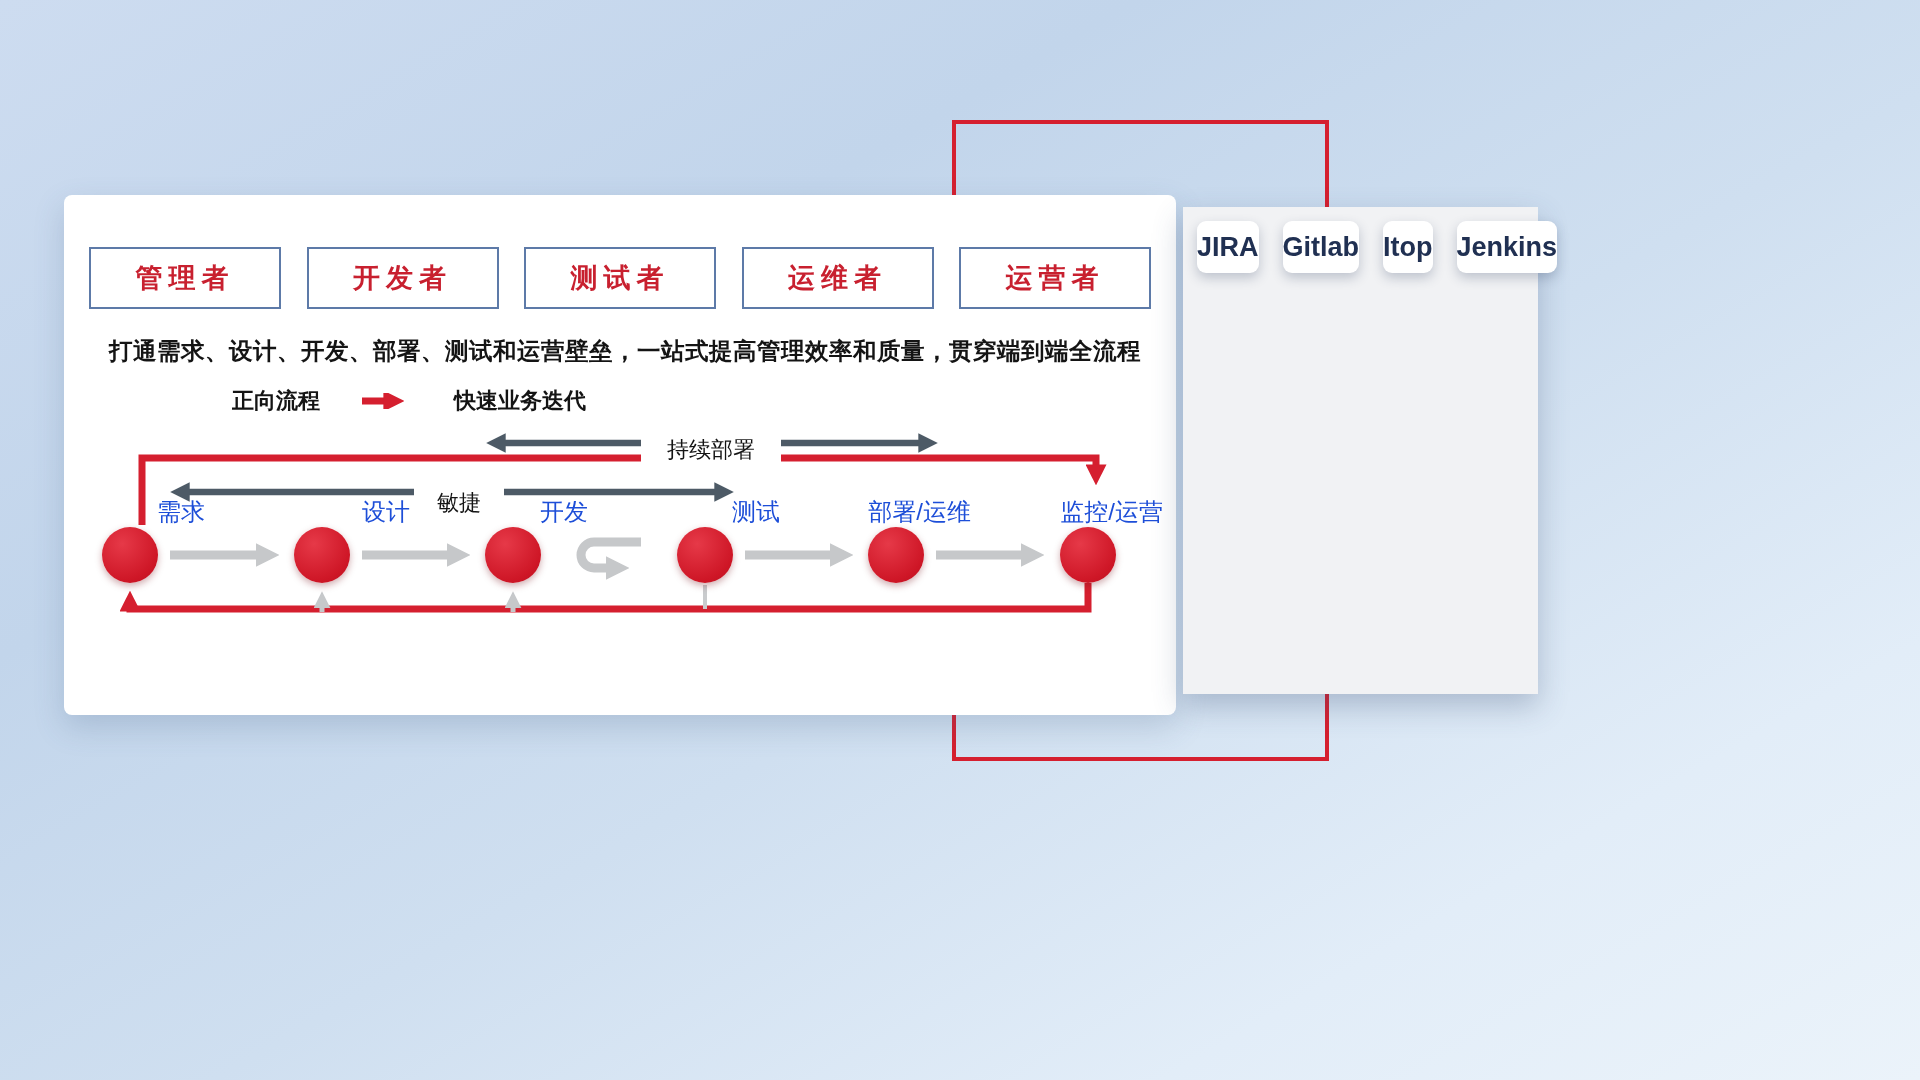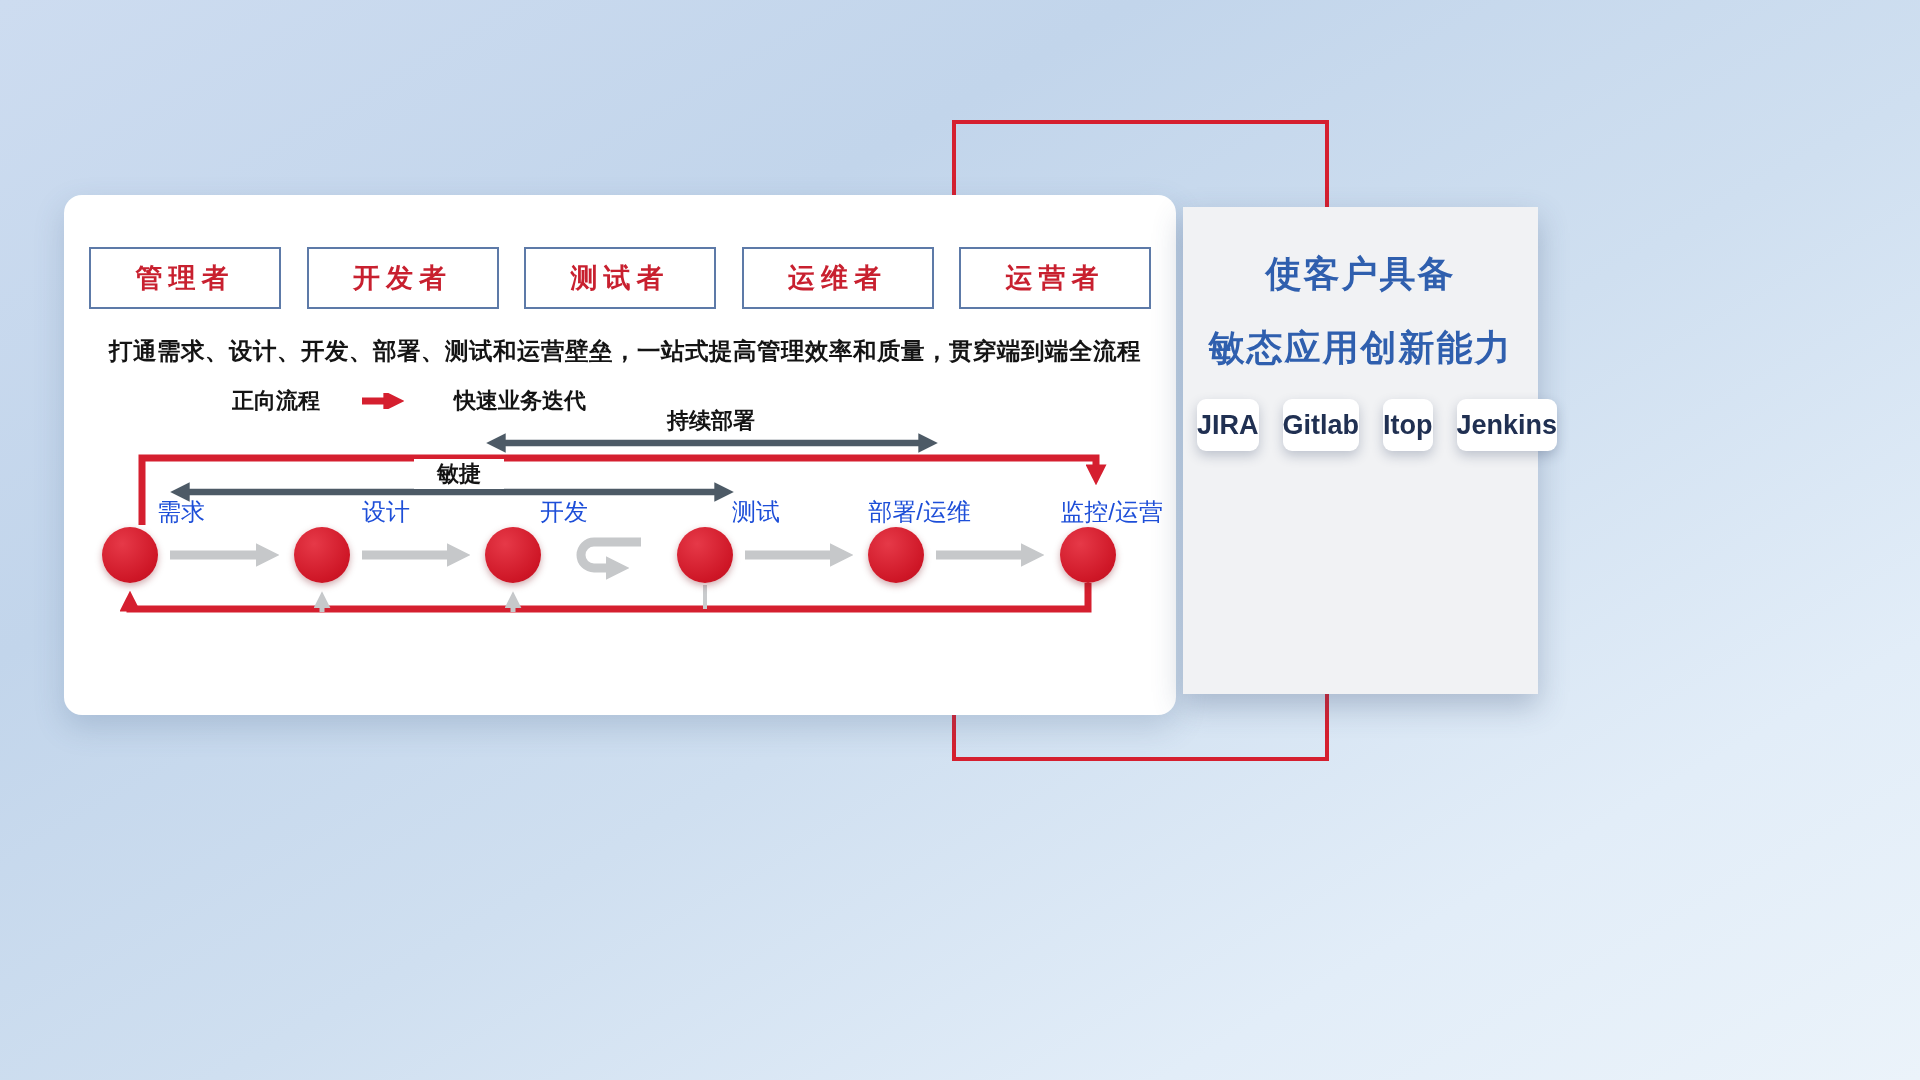--- a/index.html
+++ b/index.html
@@ -4,29 +4,29 @@
 <style>
   * { margin:0; padding:0; box-sizing:border-box; }
   html,body { width:1920px; height:1080px; }
   body {
     font-family:"Liberation Sans", sans-serif;
     background:linear-gradient(150deg,#cddcf0 0%,#c2d5eb 30%,#cfdff0 55%,#e2edf8 80%,#ebf3fa 100%);
     overflow:hidden; position:relative;
   }
   .stage-wrap{position:absolute;left:0;top:0;width:1920px;height:1080px;}
   .red-frame{position:absolute;left:952px;top:120px;width:377px;height:641px;border:4px solid #d51f2f;z-index:1;}
-  .main-card{position:absolute;left:64px;top:195px;width:1112px;height:520px;background:#fff;border-radius:18px;box-shadow:0 12px 30px rgba(70,95,130,.22);z-index:2;}
+  .main-card{position:absolute;left:64px;top:195px;width:1112px;height:520px;background:#fff;border-radius:8px;box-shadow:0 12px 30px rgba(70,95,130,.22);z-index:2;}
   .roles-row{position:absolute;left:25px;top:52px;width:1062px;display:flex;justify-content:space-between;}
   .role-box{width:192px;height:62px;border:2px solid #5d7aa8;display:flex;align-items:center;justify-content:center;color:#c8202f;font-size:27px;font-weight:bold;letter-spacing:6px;background:#fff;}
   .description{position:absolute;left:45px;top:140px;font-size:23.5px;font-weight:bold;color:#141414;letter-spacing:.5px;white-space:nowrap;}
   .legend{position:absolute;display:flex;align-items:center;gap:10px;font-size:22px;font-weight:bold;color:#141414;}
   .legend-forward{left:168px;top:191px;gap:40px;}
   .legend-feedback{left:703px;top:452px;}
   .flow-svg{position:absolute;left:0;top:0;width:1112px;height:520px;}
-  .span-label{position:absolute;font-size:22px;font-weight:bold;color:#141414;text-align:center;background:#fff;}
+  .span-label{position:absolute;font-size:22px;font-weight:normal;color:#141414;text-align:center;background:#fff;margin-top:29px;}
   .cd-label{left:577px;top:211px;width:140px;}
   .agile-label{left:350px;top:264px;width:90px;}
   .stage-label{position:absolute;width:150px;text-align:right;font-size:24px;font-weight:400;color:#1d4ed8;top:301px;}
   .stage-circle{position:absolute;top:332px;width:56px;height:56px;border-radius:50%;
     background:radial-gradient(circle at 36% 30%,#e63948 0%,#ce1626 70%,#b81020 100%);
     box-shadow:0 3px 7px rgba(120,20,30,.35);}
   .side-panel{position:absolute;left:1183px;top:207px;width:355px;height:487px;background:#f1f2f4;box-shadow:0 12px 28px rgba(60,80,115,.30);z-index:3;}
   .panel-title{margin-top:30px;text-align:center;color:#2f5fae;font-weight:bold;font-size:36px;letter-spacing:2px;line-height:74px;}
   .tools-grid{margin:14px 14px 0;display:grid;grid-template-columns:1fr 1fr 1fr 1fr;column-gap:24px;row-gap:29px;}
   .tool-button{height:52px;background:#fff;border-radius:9px;box-shadow:0 5px 12px rgba(40,55,90,.25);display:flex;align-items:center;justify-content:center;font-size:27px;font-weight:bold;color:#203052;}
@@ -125,24 +125,20 @@
     <div class="stage-circle" style="left:230px"></div>
     <div class="stage-circle" style="left:421px"></div>
     <div class="stage-circle" style="left:613px"></div>
     <div class="stage-circle" style="left:804px"></div>
     <div class="stage-circle" style="left:996px"></div>
 
 
   </div>
 
   <div class="side-panel">
-    <div class="panel-title">
-      <div>使客户具备</div>
-      <div>敏态应用创新能力</div>
-    </div>
     <div class="tools-grid">
       <div class="tool-button">JIRA</div>
       <div class="tool-button">Gitlab</div>
       <div class="tool-button">Itop</div>
       <div class="tool-button">Jenkins</div>
     </div>
   </div>
 
 </div>
 

